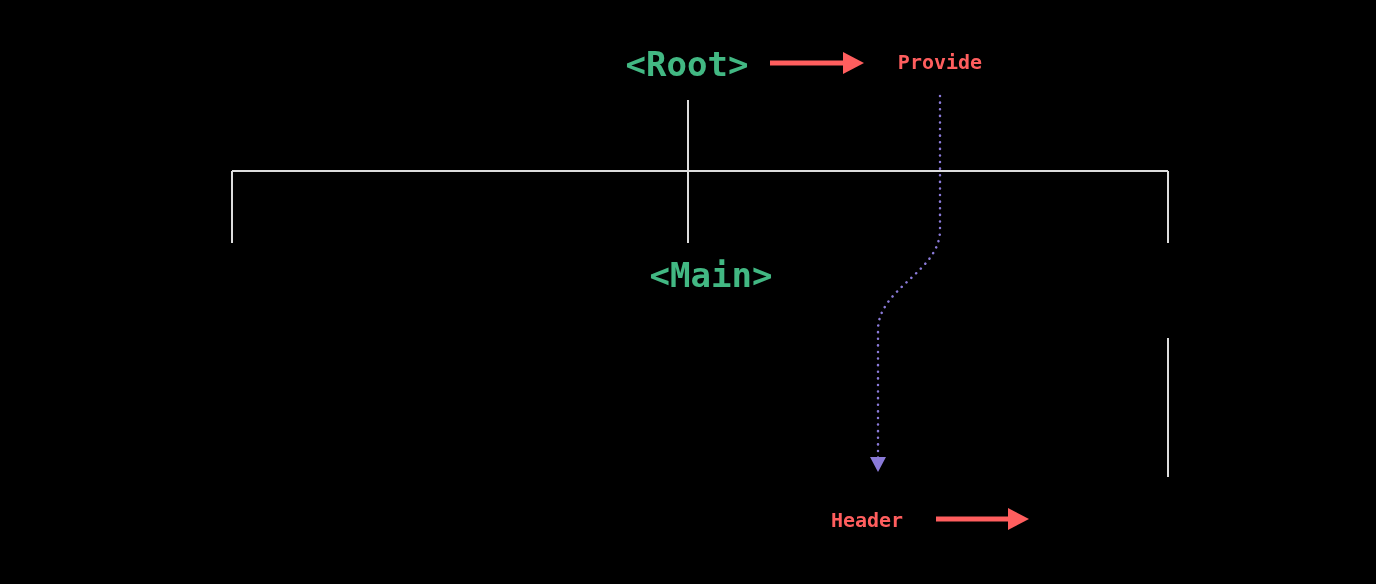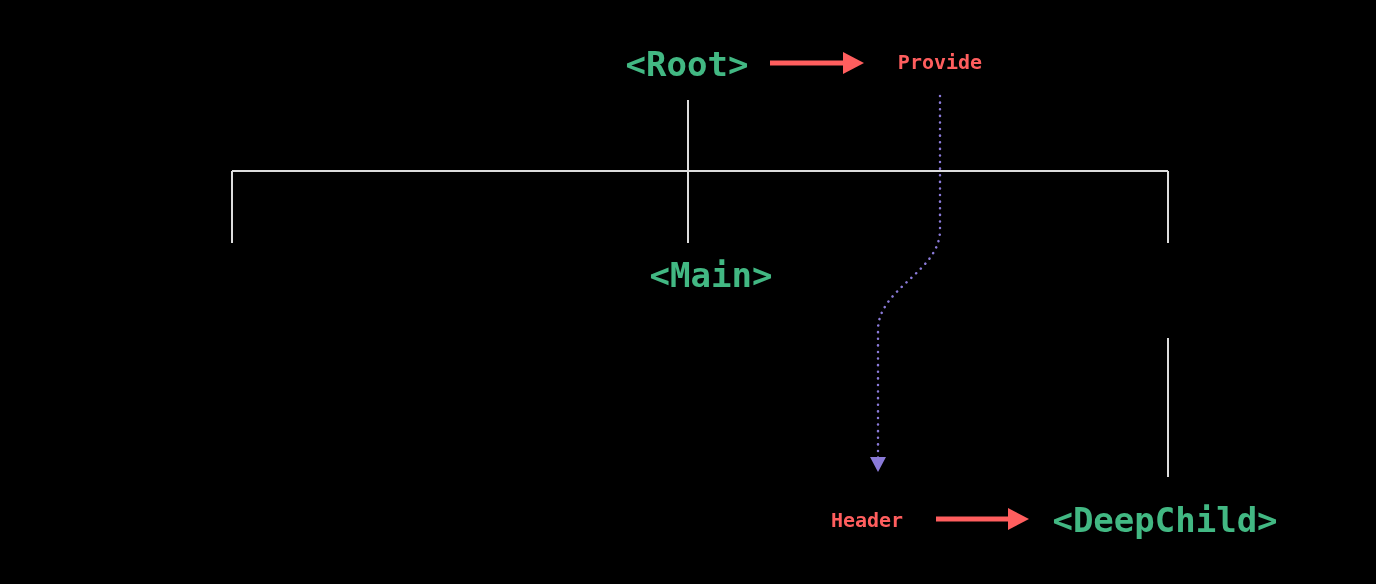--- a/index.html
+++ b/index.html
@@ -97,19 +97,18 @@
       <polygon class="red-arrow-head" points="1008,508 1029,519 1008,530"></polygon>
     </g>
   </svg>
 
   <div class="label node" style="left:687px; top:64px;">&lt;Root&gt;</div>
 
 
   <div class="label node" style="left:687px; top:275px;margin-left:24px;">&lt;Main&gt;</div>
 
 
-  <div class="label node" style="left:1165px; top:520px;">&lt;DeepChild&gt;</div>
 
   <div class="label annotation" style="left:940px; top:62px;">Provide</div>
 
   <div class="label annotation" style="left:867px; top:520px;">Header</div>
 
 </div>
 
 </body></html>

